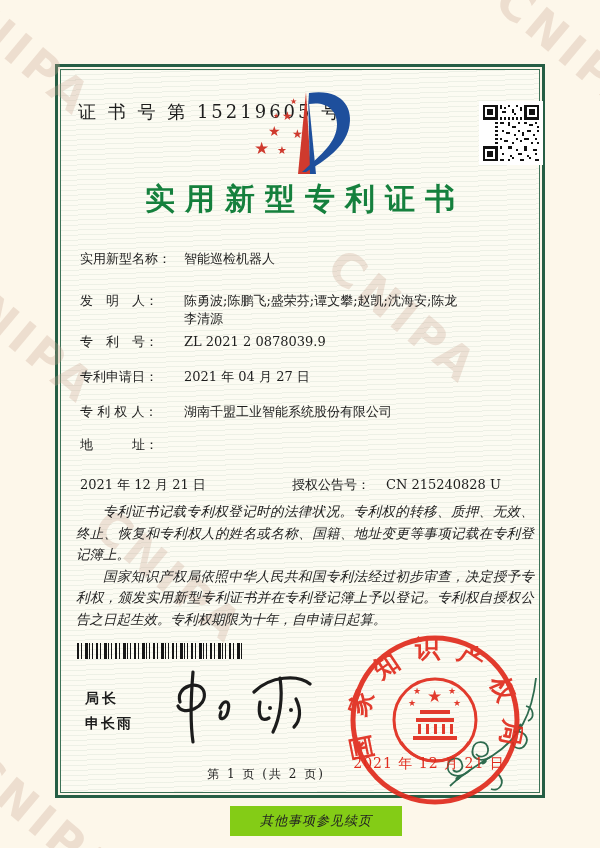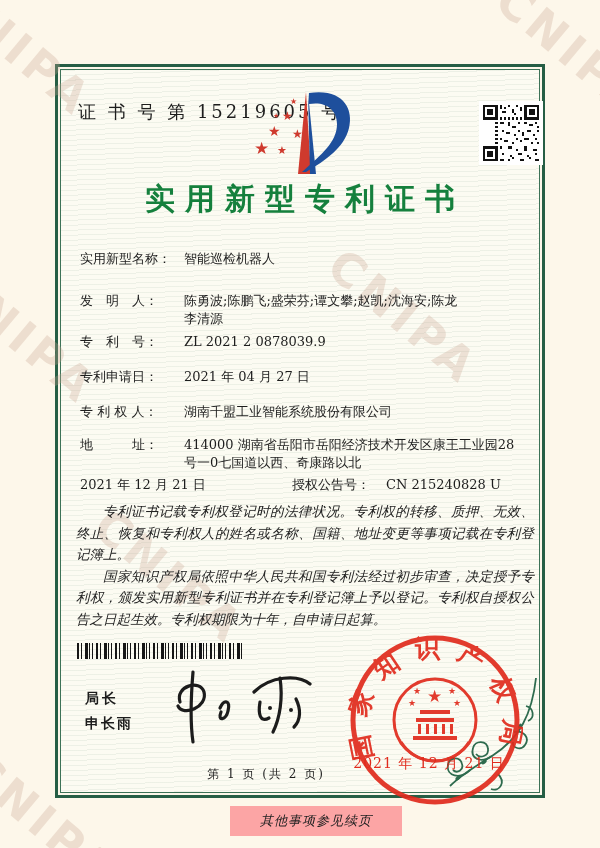--- a/index.html
+++ b/index.html
@@ -46,21 +46,21 @@
   .director-title { position:absolute; left:85px; top:690px; font-size:14px; letter-spacing:3px; color:#1d1d1d;font-weight:bold; }
   .director-name  { position:absolute; left:85px; top:715px; font-size:14px; letter-spacing:2px; color:#1d1d1d;font-weight:bold; }
   .signature { position:absolute; left:158px; top:664px; }
 
   .flourish { position:absolute; left:428px; top:676px; }
   .seal { position:absolute; left:347px; top:634px; }
 
   .pagenum { position:absolute; left:0; top:766px; width:532px; text-align:center;
              font-size:12px; color:#1d1d1d; letter-spacing:2px; }
 
-  .footnote { position:absolute; left:230px; top:806px; width:172px; height:30px; background:#fca5a5;
+  .footnote { position:absolute; left:230px; top:806px; width:172px; height:30px; background:#84cc16;
               display:flex; align-items:center; justify-content:center; font-size:13px; font-style:italic;
               color:#222; letter-spacing:1px; }
 </style>
 </head>
 <body>
 
 <div class="page">
 
   <span class="wm" style="left:-34px; top:-30px;">CNIPA</span>
   <span class="wm" style="left:520px; top:-28px;">CNIPA</span>
@@ -117,22 +117,20 @@
       <div class="frow" style="top:368px">
         <span class="flabel">专利申请日：</span>
         <span class="fval">2021 年 04 月 27 日</span>
       </div>
       <div class="frow" style="top:403px">
         <span class="flabel">专 利 权 人：</span>
         <span class="fval">湖南千盟工业智能系统股份有限公司</span>
       </div>
       <div class="frow" style="top:436px">
         <span class="flabel">地　　　址：</span>
-        <span class="fval">414000 湖南省岳阳市岳阳经济技术开发区康王工业园28
-号一0七国道以西、奇康路以北</span>
       </div>
       <div class="frow" style="top:476px">
         <span class="pair1">
           <span class="fval">2021 年 12 月 21 日</span>
         </span>
         <span class="pair2">
           <span class="flabel">授权公告号：</span>
           <span class="fval">CN 215240828 U</span>
         </span>
       </div>

